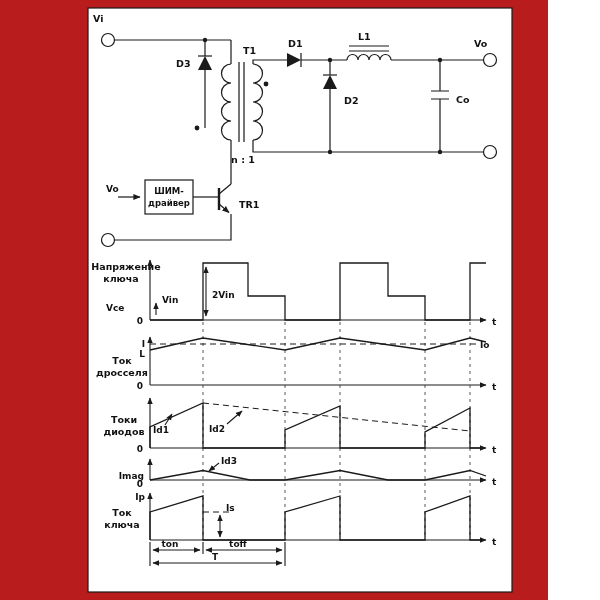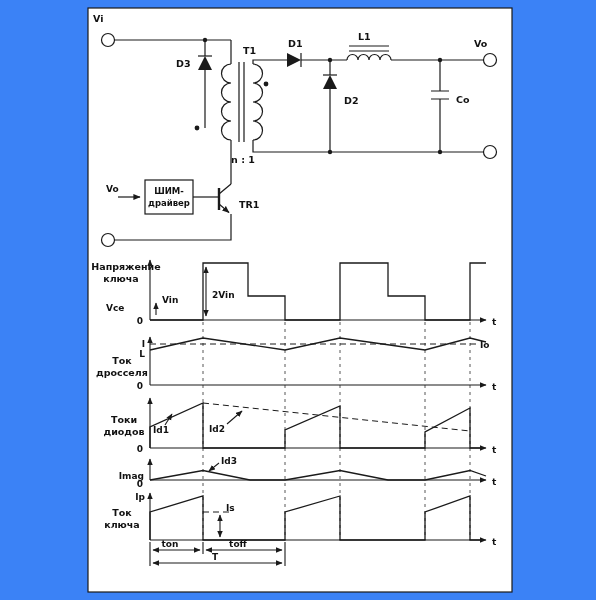--- a/index.html
+++ b/index.html
@@ -1,16 +1,16 @@
 <!DOCTYPE html>
 <html><head>
 <meta charset="utf-8">
 <style>
   html,body{margin:0;padding:0;background:#ffffff;}
-  .page{width:596px;height:600px;background:#3b82f6;position:relative;font-family:"DejaVu Sans",sans-serif;}
+  .page{width:548px;height:600px;background:#b91c1c;position:relative;font-family:"DejaVu Sans",sans-serif;}
   svg{position:absolute;left:0;top:0;}
   text{fill:#111;font-family:"DejaVu Sans",sans-serif;}
   .ru{font-size:9.5px;font-weight:700;}
   .cmp{font-size:9.5px;font-weight:700;}
   .ann{font-size:9px;font-weight:700;}
   .tiny{font-size:8.5px;font-weight:700;}
   .wire{stroke:#1a1a1a;stroke-width:1.2;fill:none;}
   .wave{stroke:#1a1a1a;stroke-width:1.3;fill:none;}
   .axis{stroke:#1a1a1a;stroke-width:1.1;fill:none;}
   .dash{stroke:#1a1a1a;stroke-width:1;fill:none;stroke-dasharray:6 4;}

